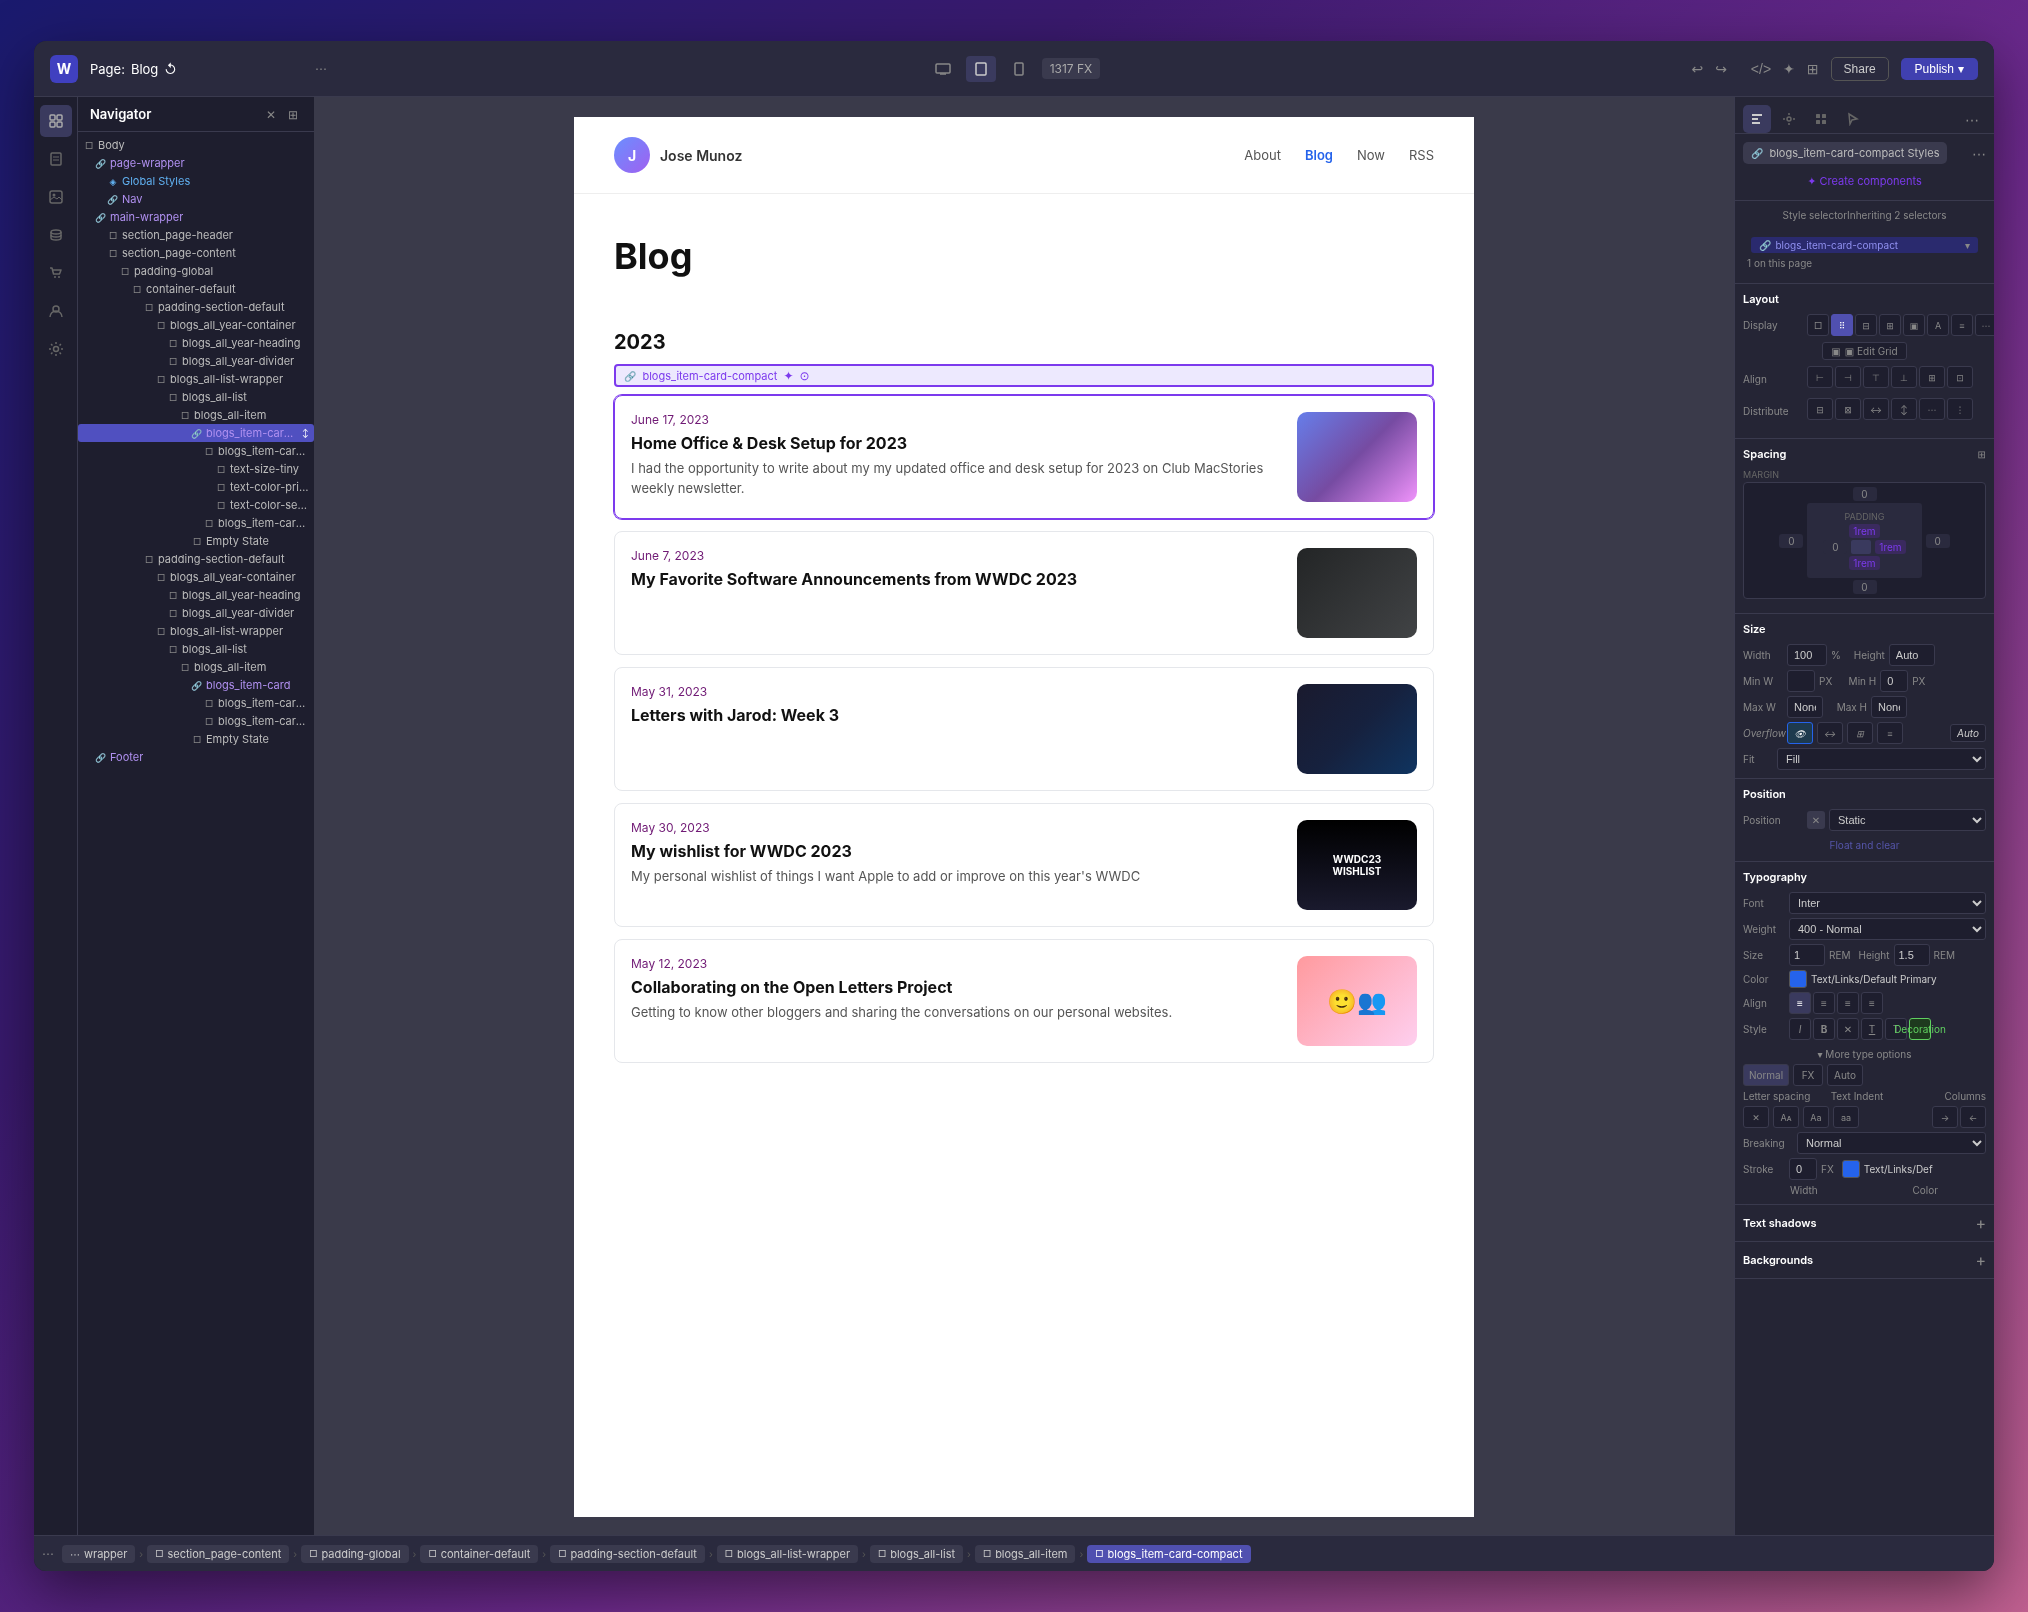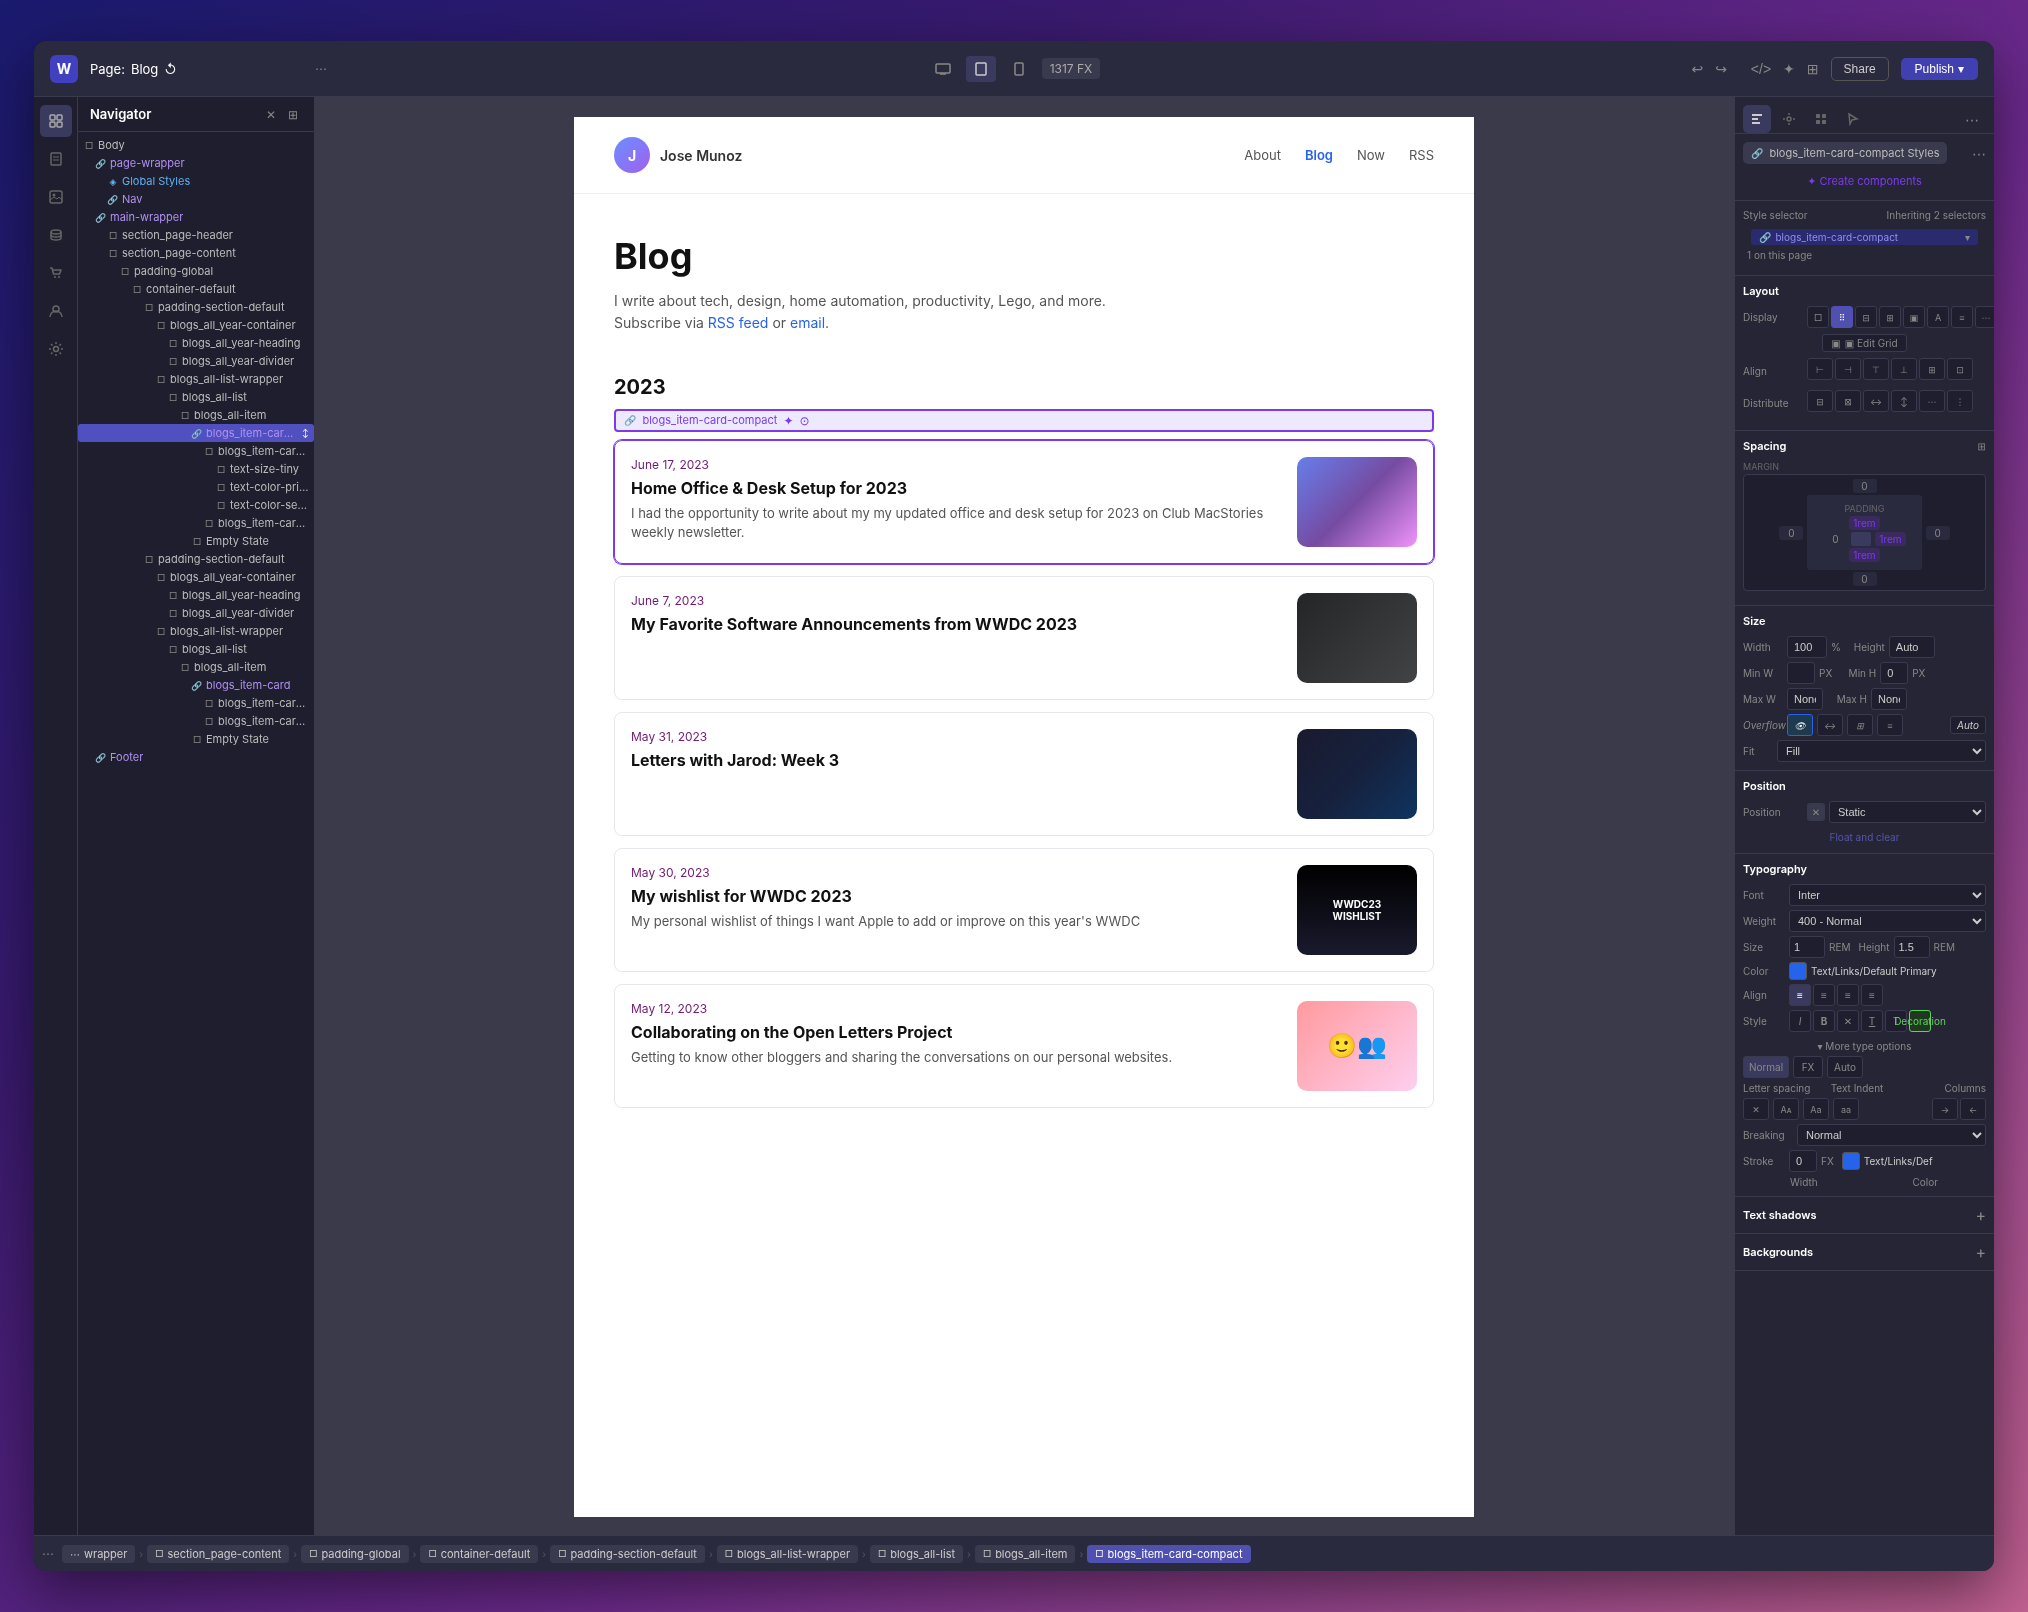--- a/index.html
+++ b/index.html
@@ -832,24 +832,20 @@
           <nav class="blog-nav">
             <a>About</a>
             <a class="active">Blog</a>
             <a>Now</a>
             <a>RSS</a>
           </nav>
         </div>
 
         <div class="blog-content">
           <h1 class="blog-title">Blog</h1>
-          <p class="blog-desc">
-            I write about tech, design, home automation, productivity, Lego, and more.<br>
-            Subscribe via <a style="color:#2563eb">RSS feed</a> or <a style="color:#2563eb">email</a>.
-          </p>
         </div>
 
         <div class="year-heading">2023</div>
 
         <div class="selected-indicator">
           <span style="color:#7c3aed;font-size:10px">🔗</span>
           <span>blogs_item-card-compact</span>
           <span style="color:#7c3aed;font-size:12px">✦</span>
           <span style="color:#7c3aed;font-size:12px">⊙</span>
         </div>
@@ -938,21 +934,21 @@
           <div class="component-tag">
             <span style="color:#9060e0;font-size:10px">🔗</span>
             <span>blogs_item-card-compact Styles</span>
           </div>
           <span style="color:#888;font-size:14px;cursor:pointer">⋯</span>
         </div>
         <div class="rs-create-link">✦ Create components</div>
       </div>
 
       <div class="rs-section">
-        <div style="display:flex;align-items:center;justify-content:space-between;margin-bottom:4px">
+        <div style="display:flex;align-items:center;justify-content:center;margin-bottom:12px">
           <span style="font-size:10px;color:#888">Style selector</span>
           <span style="font-size:10px;color:#888">Inheriting 2 selectors</span>
         </div>
         <div class="selector-row">
           <div class="selector-value">
             <span style="color:#9060e0;font-size:10px">🔗</span>
             <span>blogs_item-card-compact</span>
             <span style="margin-left:auto;font-size:10px;color:#888">▾</span>
           </div>
         </div>

